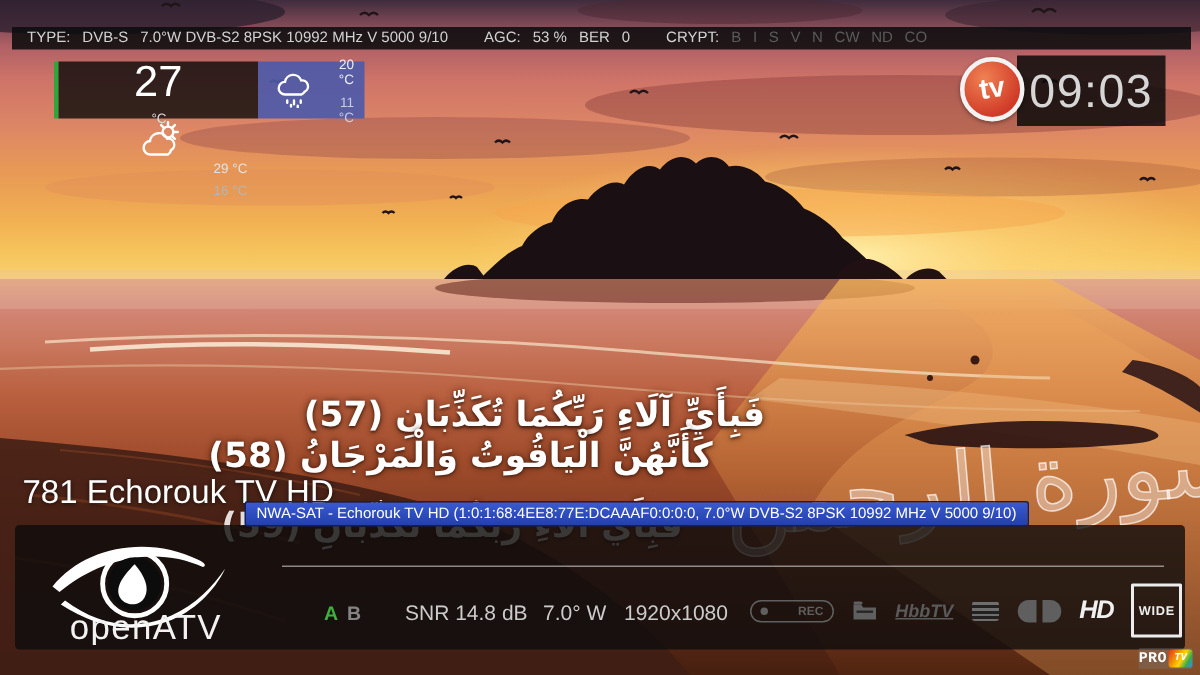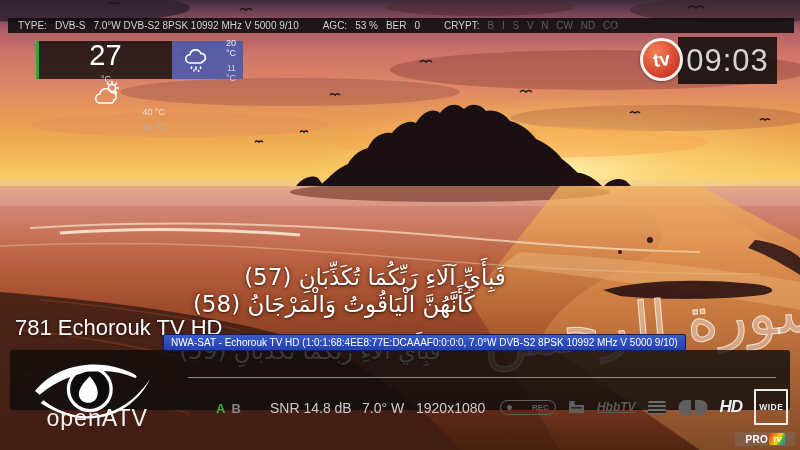--- a/index.html
+++ b/index.html
@@ -35,40 +35,40 @@
     display:flex; align-items:center; justify-content:center; z-index:6;
     box-shadow:0 1px 3px rgba(0,0,0,.4); }
   .tv-logo span { color:#fff; font-size:19px; font-weight:bold; transform:rotate(-8deg); line-height:1; }
   .clock-box { position:absolute; left:678px; top:37px; width:99px; height:47px;
     background:rgba(10,10,10,.84); display:flex; align-items:center; justify-content:center; z-index:5; }
   .clock-box span { font-size:31px; color:#d6d6d6; letter-spacing:1px; }
 
   
   .sub-line { position:absolute; direction:rtl; text-align:center; font-family:"DejaVu Sans",sans-serif;
     color:#fff; font-size:23px; z-index:2; white-space:nowrap;
-    text-shadow:0 0 5px rgba(70,25,10,.9), 0 1px 2px rgba(0,0,0,.55); }
+    text-shadow:0 0 5px rgba(70,25,10,.9), 0 1px 2px rgba(0,0,0,.55);font-weight:bold; }
   .sub-1 { left:240px; top:264px; width:270px; }
   .sub-2 { left:205px; top:291px; width:270px; }
   .sub-3 { left:165px; top:338px; width:290px; opacity:.85; }
   .calligraphy { position:absolute; left:598px; top:288px; width:230px; z-index:2;
     direction:rtl; font-family:"DejaVu Sans",sans-serif; font-size:60px; line-height:1;
     color:rgba(255,255,255,.38); -webkit-text-stroke:1px rgba(255,255,255,.7);
     transform:rotate(-5deg); white-space:nowrap; }
 
   
   .channel-title { position:absolute; left:15px; top:315px; z-index:2; color:#fff;
     font-size:22px; text-shadow:0 1px 3px rgba(0,0,0,.65); white-space:nowrap; }
 
   
   .tooltip { position:absolute; left:163px; top:334px; height:17px; z-index:7;
     background:linear-gradient(#3a5ad0, #2340ac); border:1px solid #101f63; border-radius:2px;
     color:#fff; font-size:10px; display:flex; align-items:center; padding:0 7px; white-space:nowrap; }
 
   
-  .infobar { position:absolute; left:10px; top:350px; width:780px; height:60px; z-index:3;
+  .infobar { position:absolute; left:10px; top:350px; width:780px; height:83px; z-index:3;
     background:rgba(14,12,12,.8); border-radius:3px; }
   .brand-svg { position:absolute; left:20px; top:2px; }
   .separator { position:absolute; left:178px; top:27px; width:588px; height:1px; background:rgba(255,255,255,.5); }
   .tuners { position:absolute; left:206px; top:51px; font-size:13px; font-weight:bold; }
   .tuner-a { color:#3db13d; margin-right:6px; }
   .tuner-b { color:#848484; }
   .stat { position:absolute; top:50px; font-size:14px; color:#cbcbcb; white-space:nowrap; }
   .stat-snr { left:260px; } .stat-pos { left:352px; } .stat-res { left:406px; }
   .icon-row { position:absolute; left:490px; top:46px; height:22px; display:flex; align-items:center; gap:12px; }
   .rec-badge { display:inline-flex; align-items:center; gap:20px; border:1.5px solid #5f5f5f;
@@ -78,21 +78,21 @@
   .ttx-icon { width:18px; height:13px; border-radius:2px;
     background:repeating-linear-gradient(180deg,#6e6e6e 0 2px,#232020 2px 4px); }
   .hd-text { font-size:17px; font-weight:800; font-style:italic; color:#f0f0f0; letter-spacing:-1px; }
   .wide-badge { border:2px solid #ededed; padding:16px 3px; height:15px; display:inline-flex; align-items:center;
     font-size:8.5px; font-weight:800; color:#ededed; letter-spacing:.5px; border-radius:1px; }
   .sub-icon { width:20px; height:12px; background:#555; border-radius:2px; position:relative; }
   .sub-icon::after { content:""; position:absolute; left:2px; top:2px; width:5px; height:3px; background:#8d8d8d; }
 
   
   .watermark { position:absolute; right:5px; bottom:4px; z-index:8; display:flex; align-items:center;
-    background:rgba(120,120,120,.35); padding:1px 10px; border-radius:1px; }
+    background:rgba(120,120,120,.35); padding:1px 0; border-radius:1px;font-family:Liberation Mono, monospace; }
   .wm-pro { color:#fff; font-size:10px; font-weight:800; letter-spacing:.3px; }
   .wm-tv { width:16px; height:12px; margin-left:1px; border-radius:2px; display:flex; align-items:center; justify-content:center;
     background:linear-gradient(120deg,#d93025 0%,#f29900 35%,#ffd500 55%,#34a853 78%,#4285f4 100%); }
   .wm-tv span { color:#fff; font-size:7px; font-weight:800; font-style:italic; }
 </style>
 </head>
 <body>
 
 <div class="screen">
 
@@ -202,21 +202,21 @@
       <span class="w-temp">27</span>
       <span class="w-deg">°C</span>
       <span class="w-icon">
         <svg width="30" height="27" viewBox="0 0 30 27" fill="none" stroke="#fff" stroke-width="1.6" stroke-linecap="round">
           <circle cx="19" cy="8" r="3.6"></circle>
           <path d="M19,1.5 v2 M25.5,8 h-2 M23.6,3.4 l-1.4,1.4 M23.6,12.6 l-1.4,-1.4 M14.4,3.4 l1.4,1.4"></path>
           <path d="M7.5,23 a4.5,4.5 0 0 1 -0.5,-9 a6,6 0 0 1 11.5,-1.5 a4,4 0 0 1 2.5,7.5 a4,4 0 0 1 -2,3 z" fill="rgba(0,0,0,0)"></path>
         </svg>
       </span>
       <span class="w-col">
-        <span class="w-hi">40 °C</span>
+        <span class="w-hi">29 °C</span>
         <span class="w-lo">16 °C</span>
       </span>
     </div>
     <div class="weather-tomorrow">
       <span class="w-icon">
         <svg width="25" height="24" viewBox="0 0 25 24" fill="none" stroke="#fff" stroke-width="1.6" stroke-linecap="round">
           <path d="M6,15 a4.2,4.2 0 0 1 0,-8.4 a5.6,5.6 0 0 1 10.8,-1 a4,4 0 0 1 2.2,7.6 a5,5 0 0 1 -2,1.8 z"></path>
           <path d="M7.5,19 l0,1.5 M12,19 l0,2.5 M16.5,19 l0,1.5 M10,22 l0,1 M14.5,22.5 l0,1"></path>
         </svg>
       </span>

